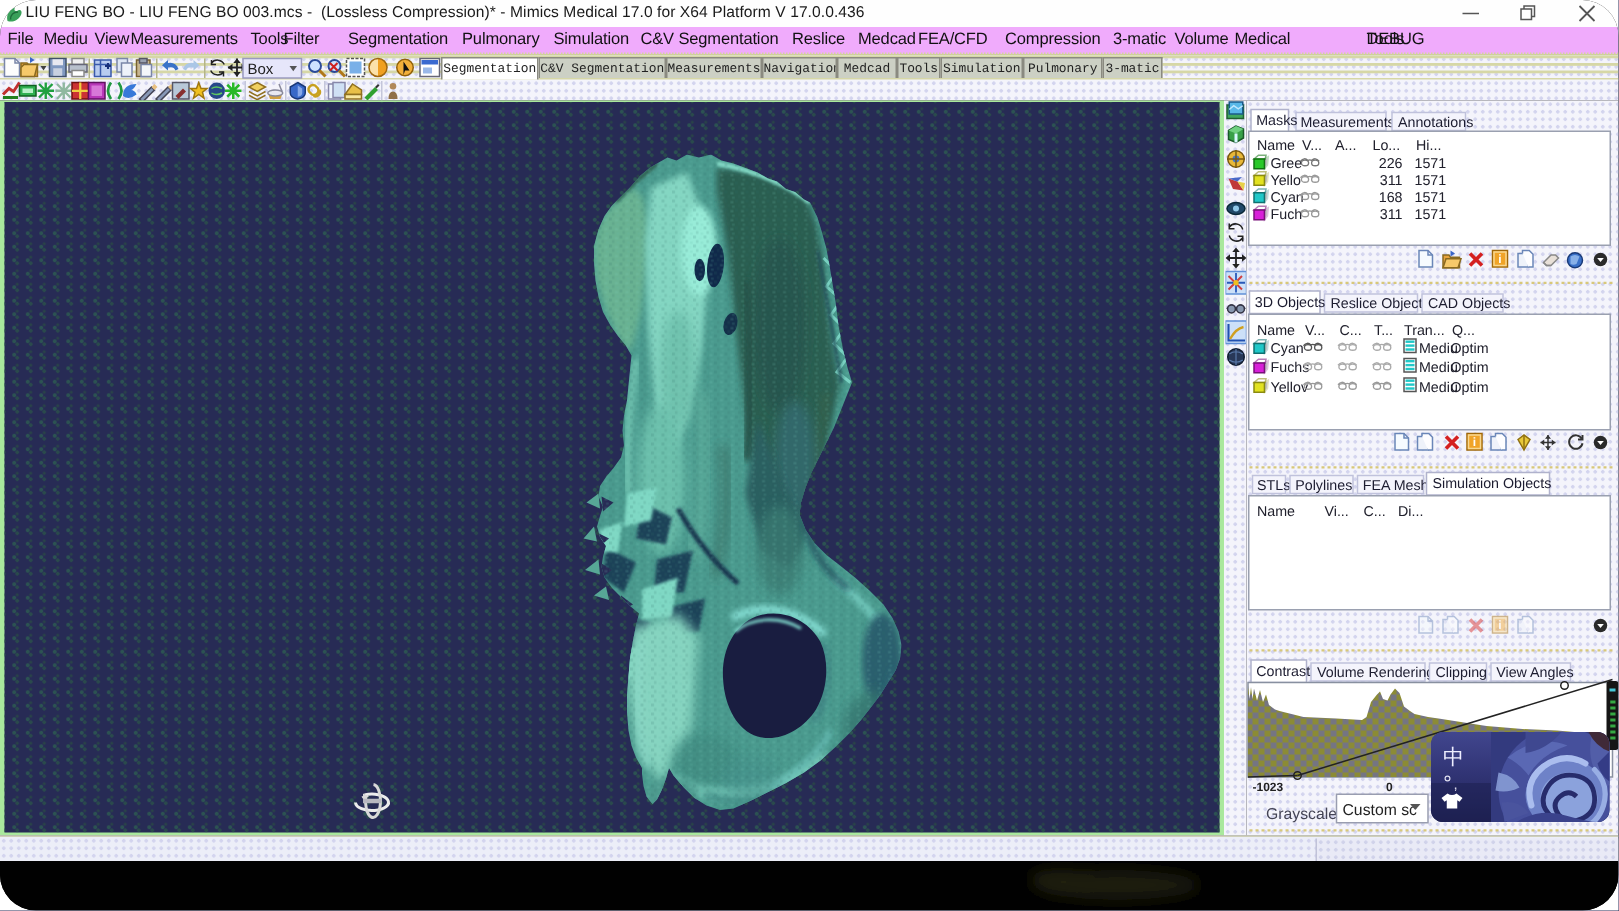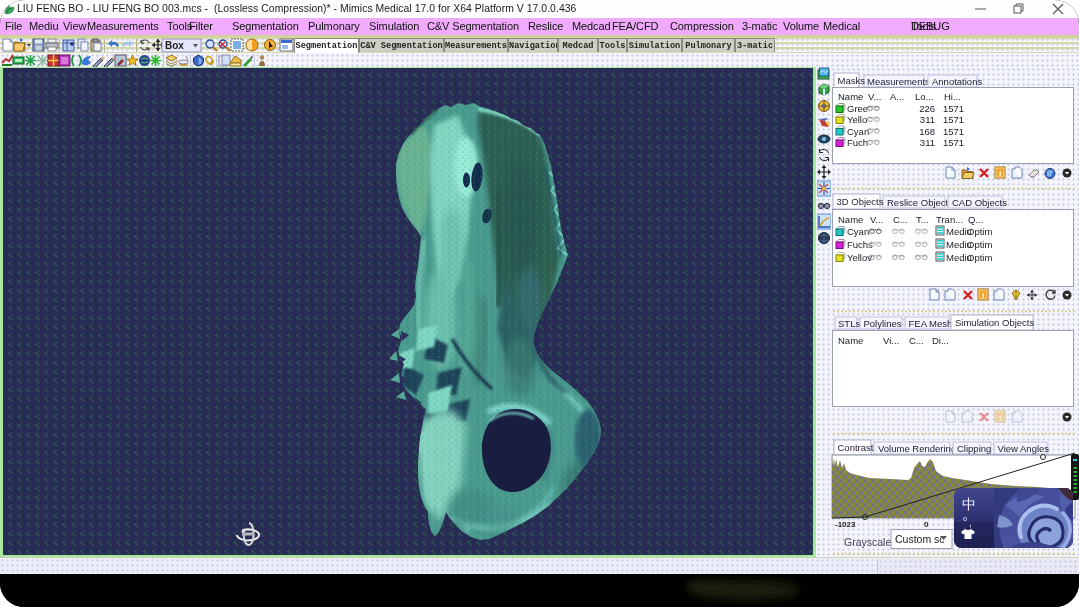--- a/index.html
+++ b/index.html
@@ -5,21 +5,21 @@
   html,body{margin:0;padding:0;}
   body{width:1079px;height:607px;overflow:hidden;font-family:"Liberation Sans",sans-serif;}
   #app{position:relative;width:1079px;height:607px;background:#000;overflow:hidden;border-radius:24px;}
   .abs{position:absolute;}
   
   .dither{background-color:#f4f4fb;background-image:radial-gradient(#d3d4ee 1px, rgba(0,0,0,0) 1.1px);background-size:5px 5px;}
   #titlebar{left:0;top:0;width:1079px;height:18px;background:#fefefe;}
   #titletext{left:17px;top:3px;font-size:10.4px;letter-spacing:0.05px;color:#1a1a1a;white-space:nowrap;}
   #menubar{left:0;top:18px;width:1079px;height:18px;background:#f0abfc;border-bottom:1px dotted #d4d49c;box-sizing:border-box;font-size:11px;letter-spacing:-0.1px;color:#111;}
   .mi{position:absolute;top:2px;white-space:nowrap;}
-  #toolrow1{left:0;top:36px;width:1079px;height:17px;border-top:1px solid #cfd09c;background-image:linear-gradient(#d6d7a6 0,#d6d7a6 2px,rgba(0,0,0,0) 2px),radial-gradient(#d3d4ee 1px, rgba(0,0,0,0) 1.1px);font-weight:bold;}
+  #toolrow1{left:0;top:36px;width:1079px;height:17px;border-top:1px solid #cfd09c;background-image:linear-gradient(#d6d7a6 0,#d6d7a6 2px,rgba(0,0,0,0) 2px),radial-gradient(#d3d4ee 1px, rgba(0,0,0,0) 1.1px);}
   #toolrow2{left:0;top:53px;width:1079px;height:14px;}
   
   .ttab{position:absolute;top:1px;height:14px;line-height:14px;font-family:"Liberation Mono",monospace;font-size:8.6px;color:#222;background:#ccd0c4;border:1px solid #8a8a80;border-bottom:none;text-align:center;overflow:hidden;white-space:nowrap;box-sizing:border-box;}
   .ttab.active{background:#fff;height:15px;z-index:3;}
   
   #viewport{left:0;top:67px;width:816px;height:490px;background:#a9e89d;}
   #vpinner{left:3px;top:1px;width:810px;height:487px;background-color:#272b55;
     background-image:radial-gradient(#2c5352 1.2px, rgba(0,0,0,0) 1.45px),radial-gradient(#2a4a4c 1.1px, rgba(0,0,0,0) 1.35px),radial-gradient(#294448 0.9px, rgba(0,0,0,0) 1.1px);
     background-size:9px 9px,9px 9px,9px 9px;background-position:2px 2px,4px 4px,4px 0px;}
   

